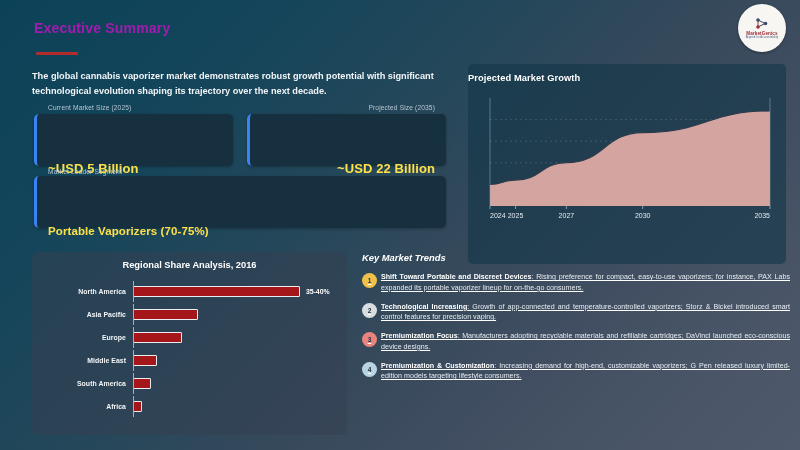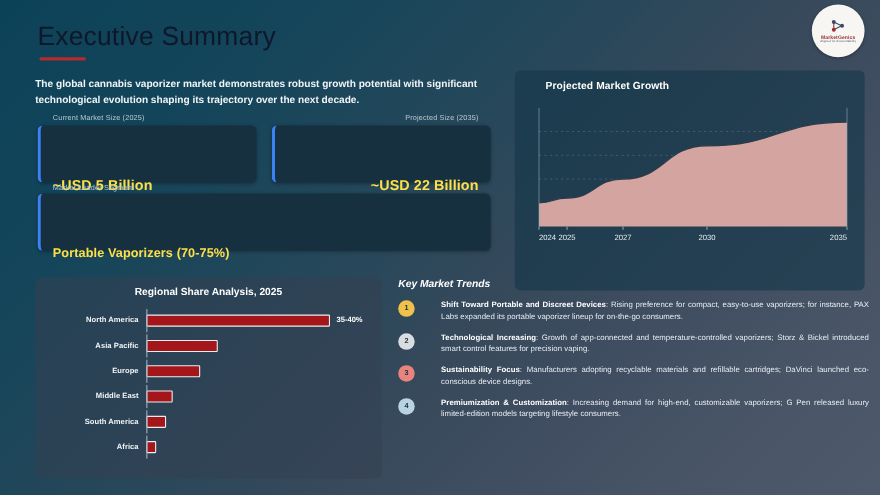--- a/index.html
+++ b/index.html
@@ -6,22 +6,22 @@
   html,body { width:800px; height:450px; overflow:hidden; }
   body {
     font-family:"Liberation Sans", sans-serif;
     background:linear-gradient(135deg,#0c4258 0%,#14455a 22%,#25475a 42%,#36495b 58%,#414e61 72%,#4a5668 88%,#4e5a6c 100%);
     color:#ffffff;
     position:relative;
   }
   
   .page-title {
     position:absolute; left:34px; top:20px;
-    font-size:24px; font-weight:normal; letter-spacing:.2px;
-    color:#0f172a;
+    font-size:14px; font-weight:bold; letter-spacing:.2px;
+    color:#a21caf;
   }
   .title-rule {
     position:absolute; left:36px; top:52px;
     width:42px; height:3px; background:#b32c2c; border-radius:1px;
   }
   .intro {
     position:absolute; left:32px; top:69px; width:408px;
     font-size:9.2px; font-weight:bold; line-height:1.62; color:#f0f4f7;
   }
   
@@ -43,21 +43,21 @@
     border-left:3px solid #3b82f6; padding:8px 11px;
     box-shadow:0 1px 3px rgba(0,0,0,.28);
     display:flex; flex-direction:column; justify-content:center;
   }
   .card-label { font-size:6.6px; color:#b9c6d2; margin-bottom:4px; letter-spacing:.15px; }
   .card-value { font-size:13px; font-weight:bold; color:#fde047; letter-spacing:.1px;margin-top:46px; }
   .card-value.sm { font-size:11.5px; }
   
   .growth-panel {
     position:absolute; left:468px; top:64px; width:318px; height:200px;
-    background:rgba(20,55,72,.62); border-radius:5px; padding:9px 28px;
+    background:rgba(20,55,72,.62); border-radius:5px; padding:9px 0;
   }
   .panel-title { font-size:9.3px; font-weight:bold; color:#ffffff; letter-spacing:.1px; }
   .growth-plot { position:absolute; left:12px; top:30px; width:294px; height:130px; }
   
   .regional-panel {
     position:absolute; left:32px; top:252px; width:315px; height:183px;
     background:rgba(52,63,82,.55); border-radius:6px;
   }
   .regional-title {
     position:absolute; left:0; right:0; top:8px; text-align:center;
@@ -76,21 +76,21 @@
   }
   .bar {
     height:11px; background:#a4161a; border:1px solid #e9eef2; border-radius:1px;
   }
   .bar-value {
     margin-left:6px; font-size:6.9px; font-weight:bold; color:#ffffff; white-space:nowrap;
   }
   
   .trends { position:absolute; left:362px; top:252px; width:428px; }
   .trends-title { font-size:9.4px; font-weight:bold; color:#ffffff; margin-bottom:9px;font-style:italic; }
-  .trend { display:flex; gap:24px; margin-bottom:8px; }
+  .trend { display:flex; gap:4px; margin-bottom:8px;text-decoration:underline; }
   .badge {
     flex:0 0 auto; width:15px; height:15px; border-radius:50%;
     display:flex; align-items:center; justify-content:center;
     font-size:6.6px; font-weight:bold; color:#243142; margin-top:1px;
   }
   .trend-text {
     font-size:7.1px; line-height:1.52; color:#e7edf3; text-align:justify;
     letter-spacing:.02px;
   }
   .trend-text b { color:#ffffff; font-weight:bold; }
@@ -154,21 +154,21 @@
       <line x1="86.4" y1="112" x2="86.4" y2="115.0" stroke="#9fb4c2" stroke-width="0.8"></line>
       <text x="86.4" y="124.0" fill="#e3eaf0" font-size="7" font-family="Liberation Sans, sans-serif" text-anchor="middle">2027</text>
       <line x1="162.7" y1="112" x2="162.7" y2="115.0" stroke="#9fb4c2" stroke-width="0.8"></line>
       <text x="162.7" y="124.0" fill="#e3eaf0" font-size="7" font-family="Liberation Sans, sans-serif" text-anchor="middle">2030</text>
       <line x1="290.0" y1="112" x2="290.0" y2="115.0" stroke="#9fb4c2" stroke-width="0.8"></line>
       <text x="290.0" y="124.0" fill="#e3eaf0" font-size="7" font-family="Liberation Sans, sans-serif" text-anchor="end">2035</text>
     </svg>
 </div>
 
 <div class="regional-panel">
-  <div class="regional-title">Regional Share Analysis, 2025</div>
+  <div class="regional-title">Regional Share Analysis, 2016</div>
   <div class="bars" id="bars-host">
       <div class="bar-row">
         <div class="bar-label">North America</div>
         <div class="bar-track">
           <div class="bar" style="width: 166.9px; background: rgb(164, 22, 26); border-color: rgb(233, 238, 242);"></div>
           <span class="bar-value">35-40%</span>
         </div>
       </div>
       <div class="bar-row">
         <div class="bar-label">Asia Pacific</div>
@@ -209,20 +209,20 @@
       <div class="trend">
         <div class="badge" style="background: rgb(240, 193, 75);">1</div>
         <div class="trend-text"><b>Shift Toward Portable and Discreet Devices</b>: Rising preference for compact, easy-to-use vaporizers; for instance, PAX Labs expanded its portable vaporizer lineup for on-the-go consumers.</div>
       </div>
       <div class="trend">
         <div class="badge" style="background: rgb(217, 221, 224);">2</div>
         <div class="trend-text"><b>Technological Increasing</b>: Growth of app-connected and temperature-controlled vaporizers; Storz &amp; Bickel introduced smart control features for precision vaping.</div>
       </div>
       <div class="trend">
         <div class="badge" style="background: rgb(232, 131, 126);">3</div>
-        <div class="trend-text"><b>Sustainability Focus</b>: Manufacturers adopting recyclable materials and refillable cartridges; DaVinci launched eco-conscious device designs.</div>
+        <div class="trend-text"><b>Premiumization Focus</b>: Manufacturers adopting recyclable materials and refillable cartridges; DaVinci launched eco-conscious device designs.</div>
       </div>
       <div class="trend">
         <div class="badge" style="background: rgb(184, 212, 227);">4</div>
         <div class="trend-text"><b>Premiumization &amp; Customization</b>: Increasing demand for high-end, customizable vaporizers; G Pen released luxury limited-edition models targeting lifestyle consumers.</div>
       </div>
     </div>
 </div>
 
 </body></html>

